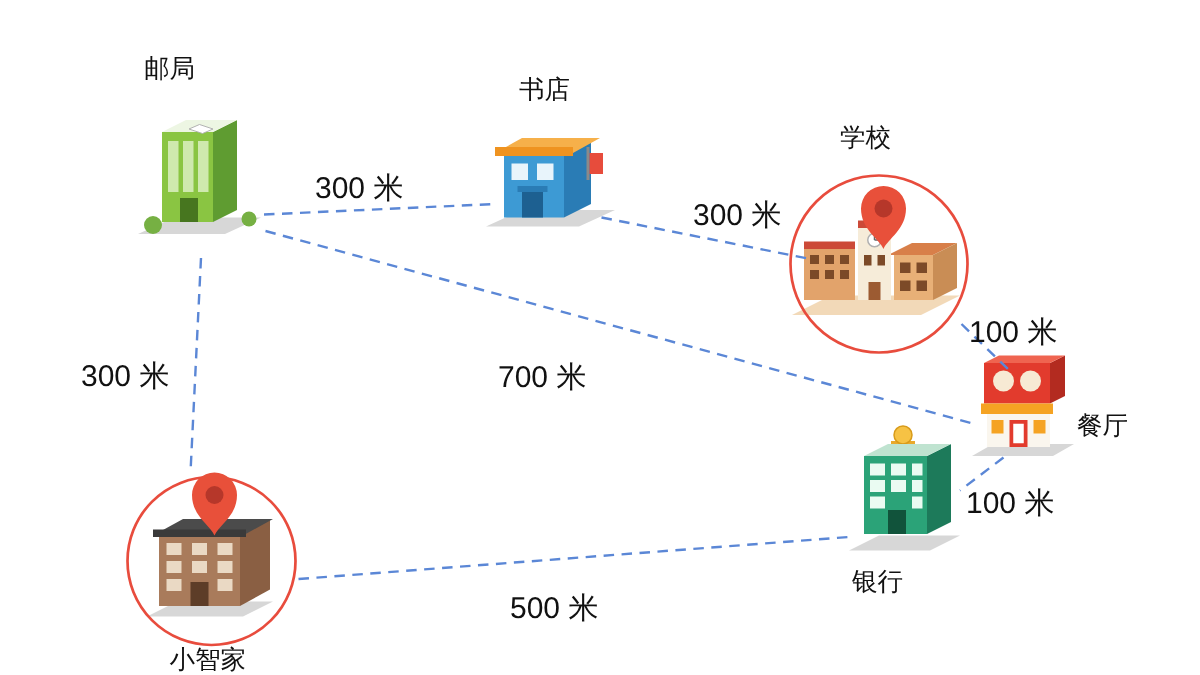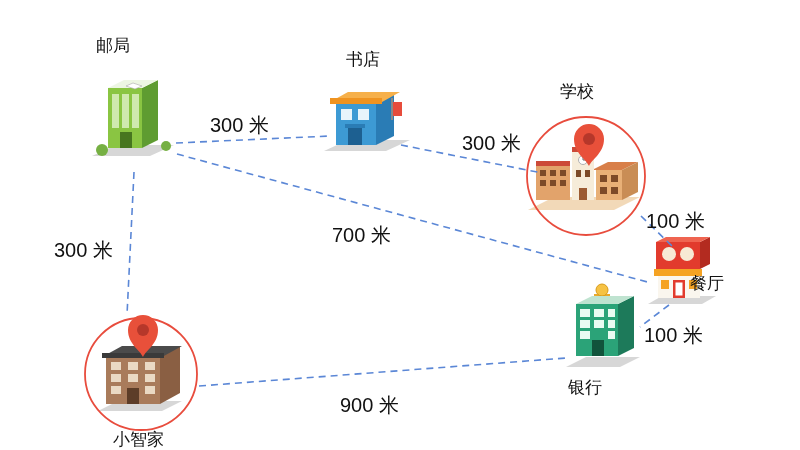--- a/index.html
+++ b/index.html
@@ -164,25 +164,25 @@
     </g>
     <g transform="translate(143,333)">
       <path d="M0 0 C -3 -7 -15 -13 -15 -27 A 15 15 0 1 1 15 -27 C 15 -13 3 -7 0 0 Z" fill="#e8503a"></path>
       <circle cx="0" cy="-27" r="6" fill="#b6372a"></circle>
     </g>
   </svg>
 
   <div class="node-label" style="left:96px;top:10px">邮局</div>
   <div class="node-label" style="left:346px;top:24px">书店</div>
   <div class="node-label" style="left:560px;top:56px">学校</div>
-  <div class="node-label" style="left:690px;top:248px">餐厅</div>
+  <div class="node-label" style="left:718px;top:248px">餐厅</div>
   <div class="node-label" style="left:568px;top:352px">银行</div>
   <div class="node-label" style="left:113px;top:404px">小智家</div>
 
   <div class="edge-label" style="left:210px;top:88px">300 米</div>
   <div class="edge-label" style="left:462px;top:106px">300 米</div>
   <div class="edge-label" style="left:646px;top:184px">100 米</div>
   <div class="edge-label" style="left:644px;top:298px">100 米</div>
-  <div class="edge-label" style="left:332px;top:198px">700 米</div>
+  <div class="edge-label" style="left:332px;top:214px">700 米</div>
   <div class="edge-label" style="left:54px;top:213px">300 米</div>
-  <div class="edge-label" style="left:340px;top:368px">900 米</div>
+  <div class="edge-label" style="left:340px;top:368px">500 米</div>
 
 </div>
 
 </body></html>

